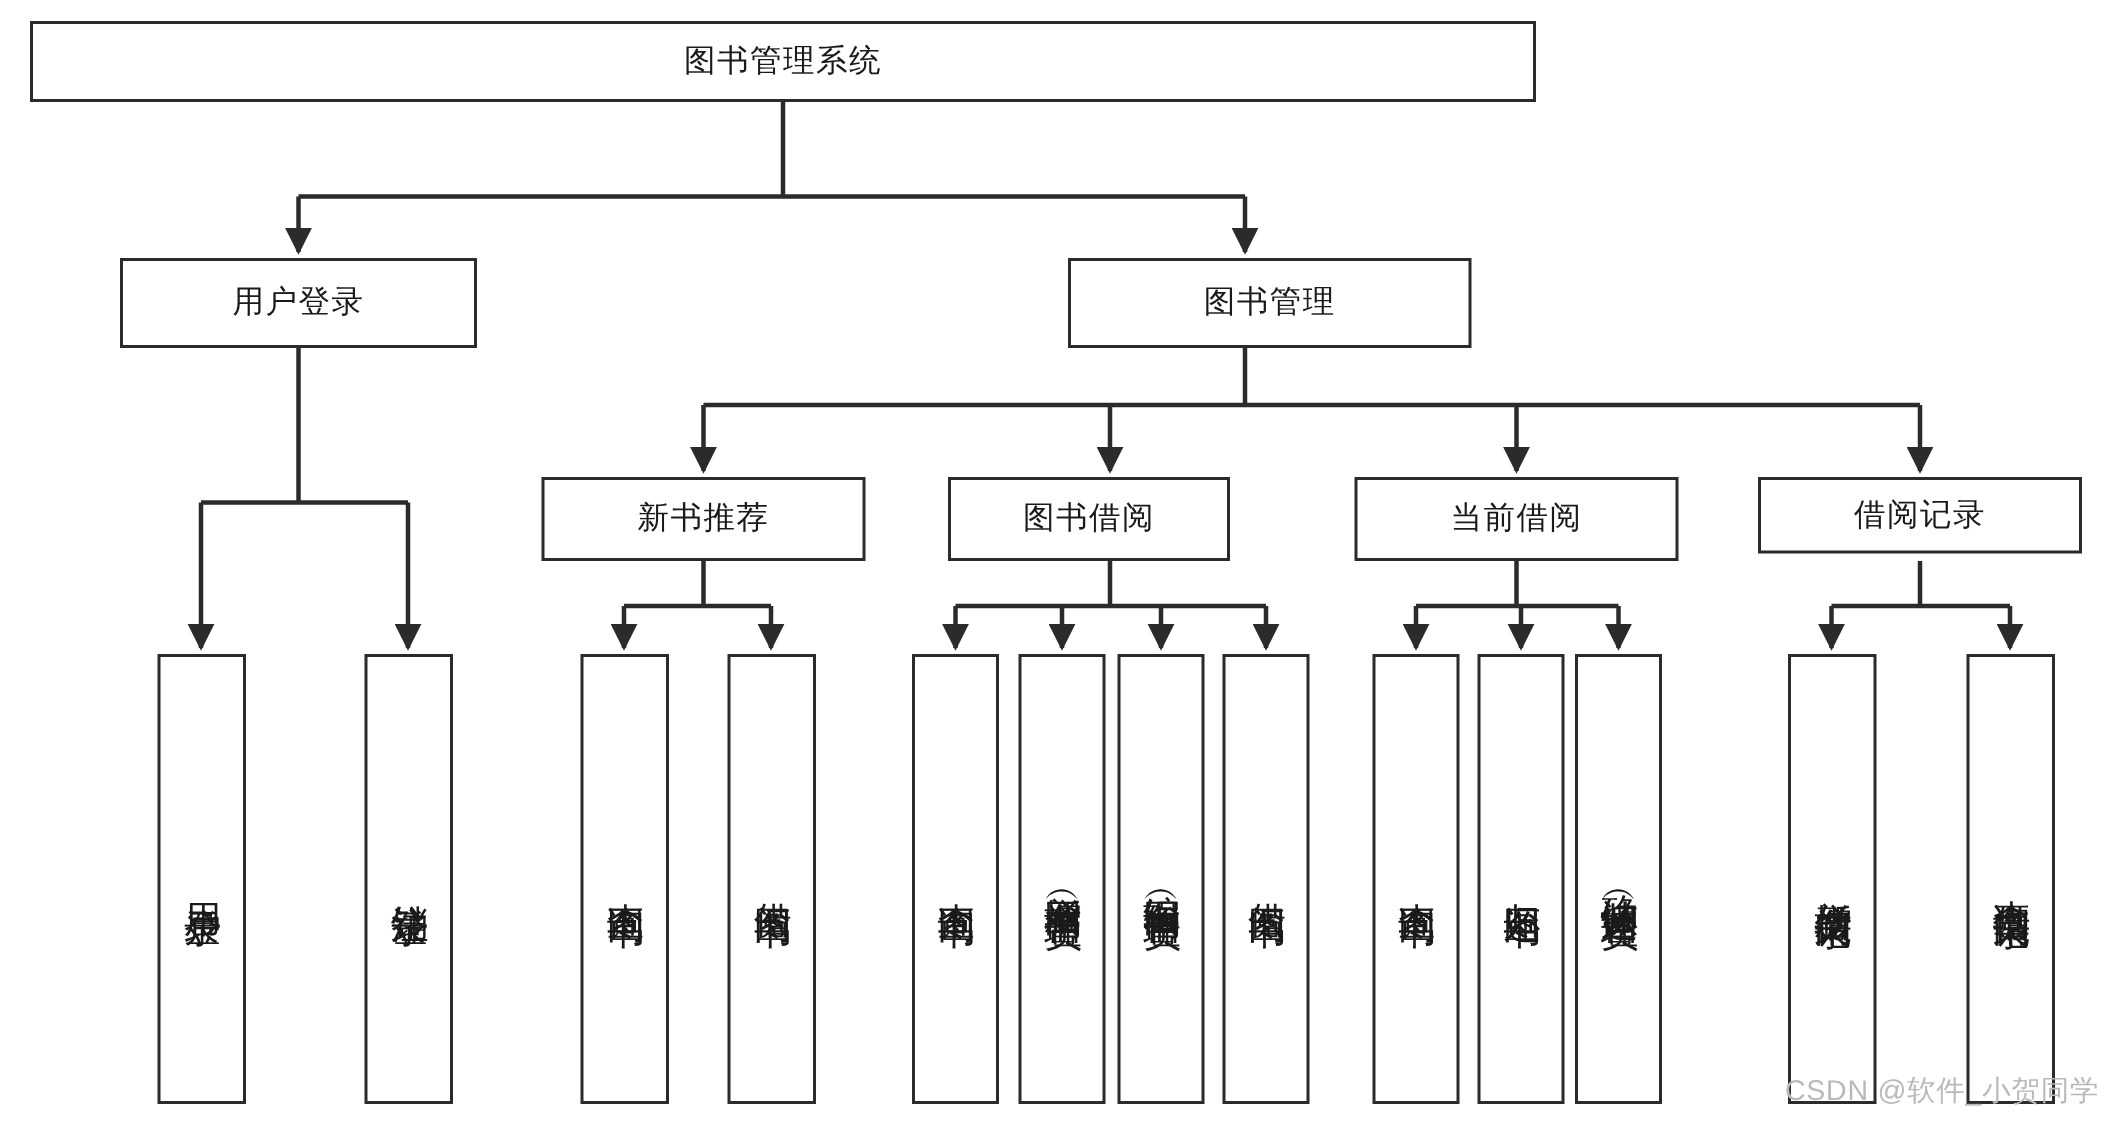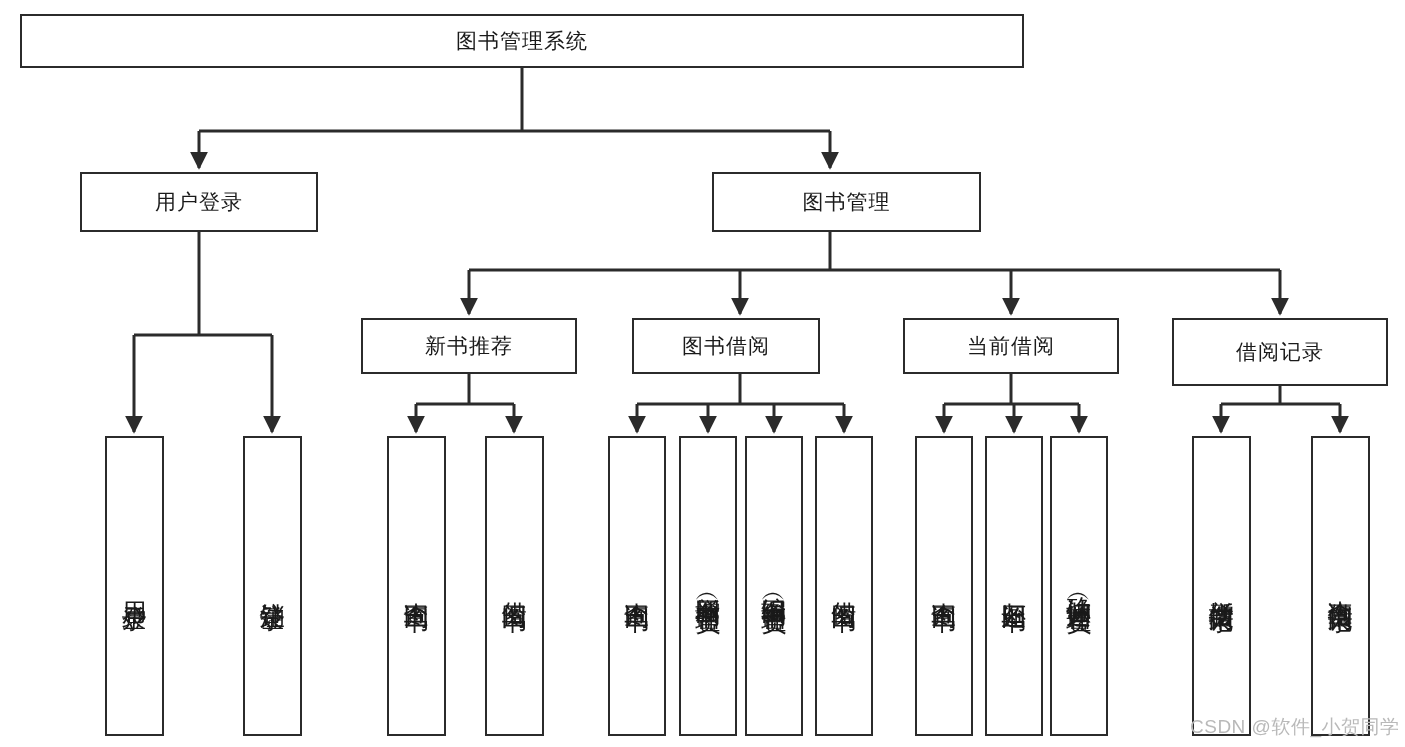--- a/index.html
+++ b/index.html
@@ -130,21 +130,21 @@
 
   <div class="node h" style="left: 361px; top: 318px; width: 216px; height: 56px;">
     <span>新书推荐</span>
   </div>
   <div class="node h" style="left: 632px; top: 318px; width: 188px; height: 56px;">
     <span>图书借阅</span>
   </div>
   <div class="node h" style="left: 903px; top: 318px; width: 216px; height: 56px;">
     <span>当前借阅</span>
   </div>
-  <div class="node h" style="left: 1172px; top: 318px; width: 216px; height: 68px;">
+  <div class="node h" style="left: 1172px; top: 318px; width: 216px; height: 51px;">
     <span>借阅记录</span>
   </div>
 
   <div class="node v" style="left: 105px; top: 436px; width: 59px; height: 300px;">
     <span class="vtext">用户登录</span>
   </div>
   <div class="node v" style="left: 243px; top: 436px; width: 59px; height: 300px;">
     <span class="vtext">注销登录</span>
   </div>
   <div class="node v" style="left: 387px; top: 436px; width: 59px; height: 300px;">

